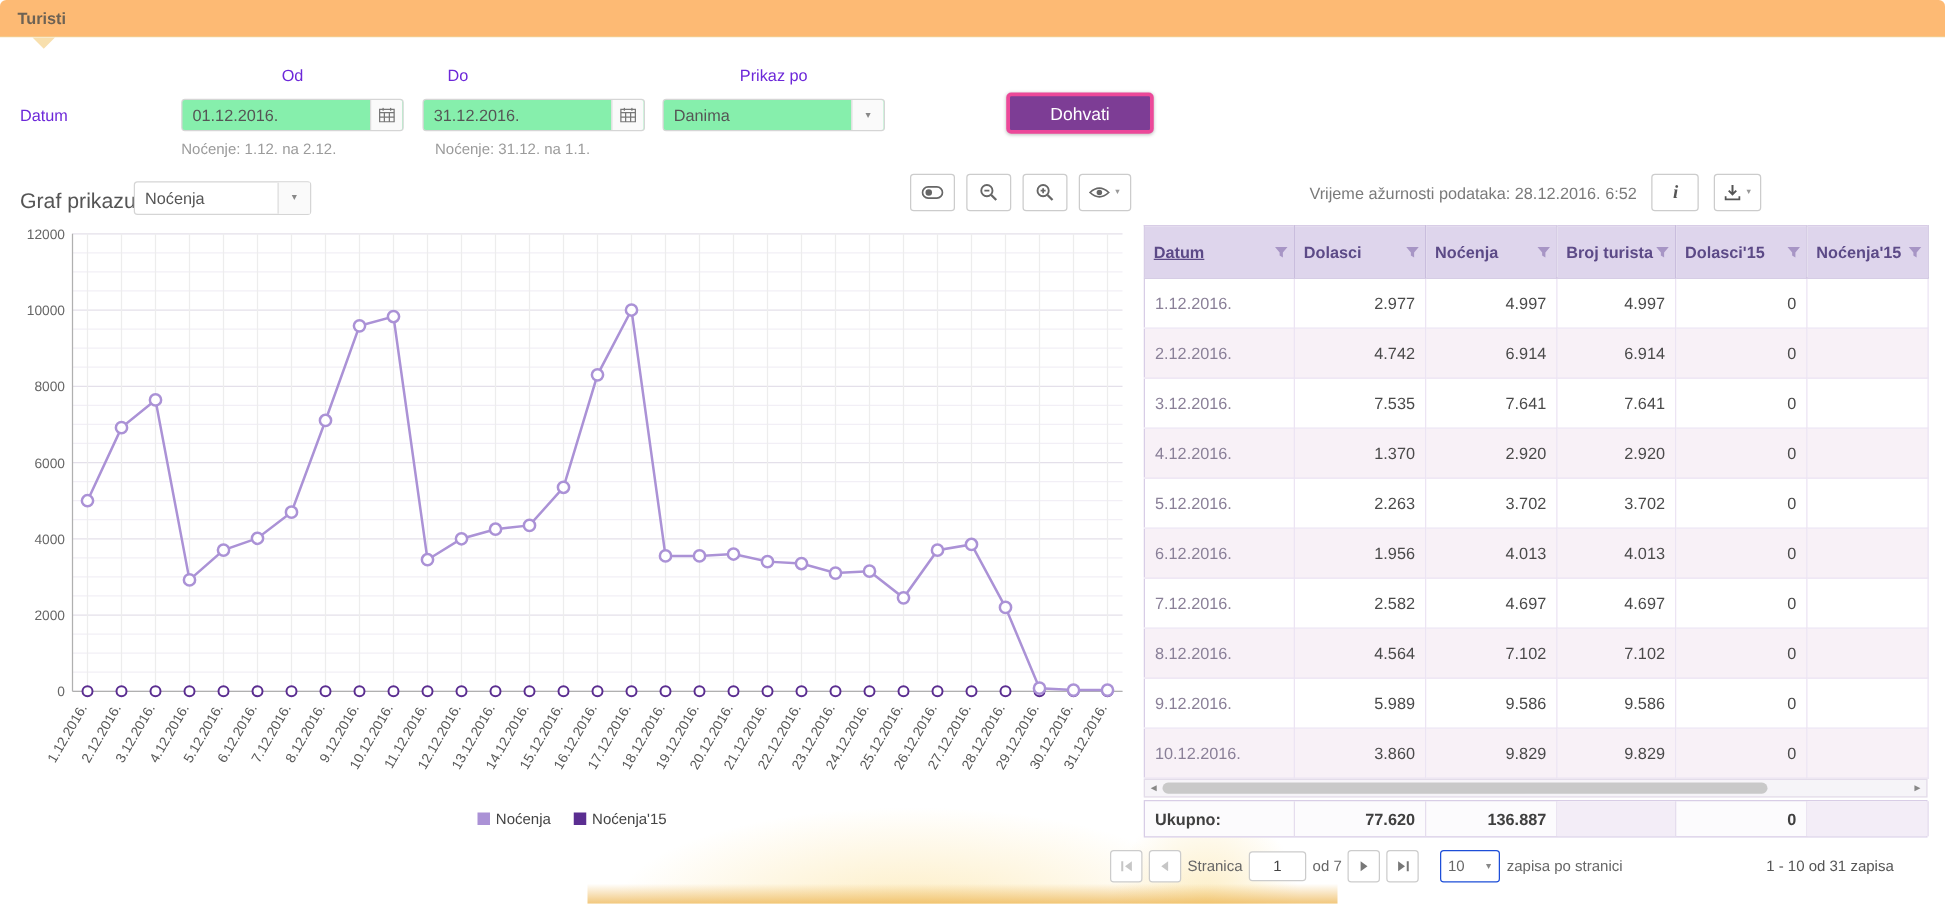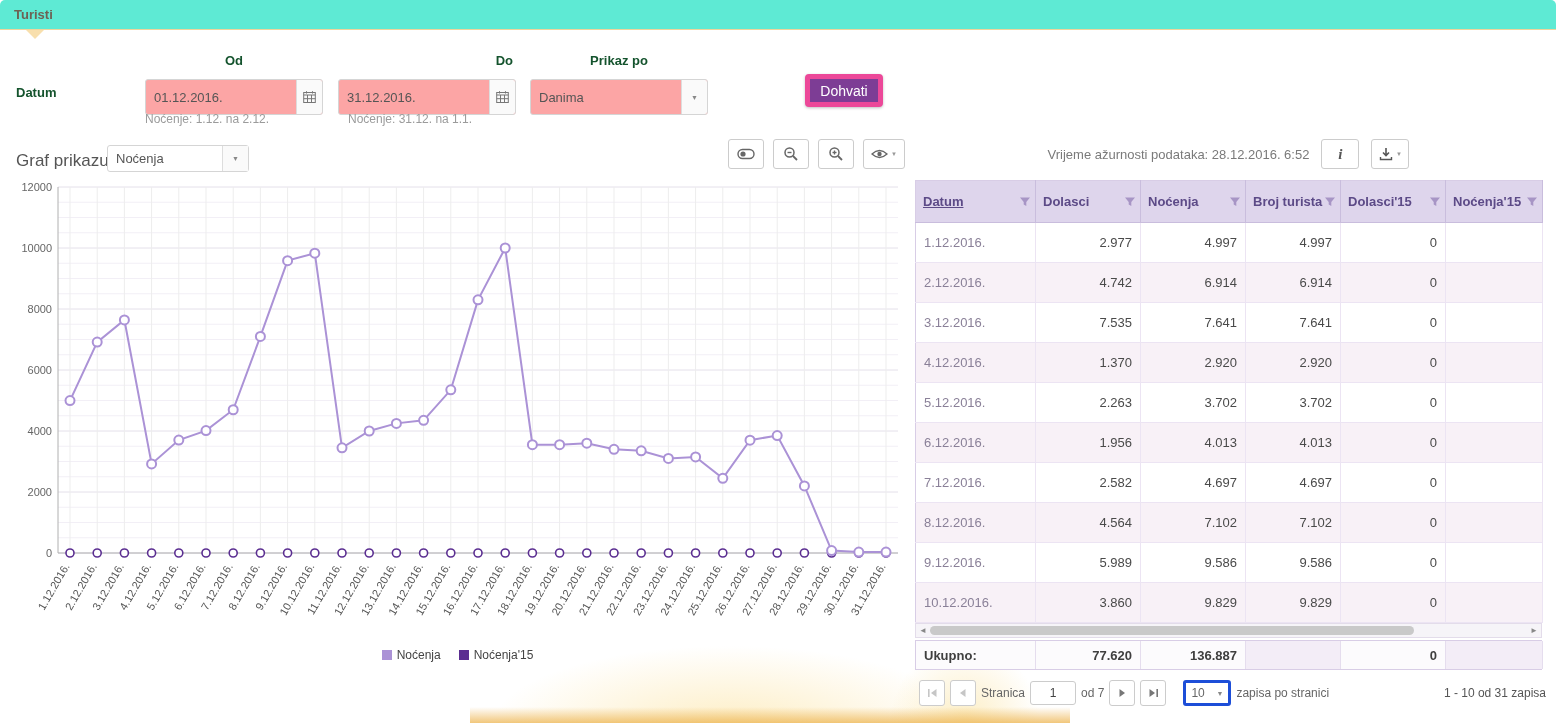--- a/index.html
+++ b/index.html
@@ -6,40 +6,40 @@
   html,body{width:1556px;height:723px}
   body{font-family:"Liberation Sans","DejaVu Sans",sans-serif;background:#fff;position:relative;overflow:hidden}
 
   
   .blob{position:absolute;pointer-events:none}
   .blob1{left:490px;top:645px;width:480px;height:160px;background:radial-gradient(ellipse at center,rgba(251,221,140,.5),rgba(251,221,140,0) 70%)}
   .blob2{left:870px;top:655px;width:190px;height:130px;background:radial-gradient(circle at center,rgba(250,224,150,.55),rgba(250,224,150,0) 65%)}
   .bottom-strip{position:absolute;left:470px;bottom:0;width:600px;height:16px;background:linear-gradient(to top,rgba(238,185,90,.8),rgba(238,185,90,0));pointer-events:none}
 
   
-  .topbar{position:absolute;left:0;top:0;width:1556px;height:30px;background:#5eead4;border-bottom:1px solid #efd49c;border-radius:5px 5px 0 0;display:flex;align-items:center;padding-left:14px}
+  .topbar{position:absolute;left:0;top:0;width:1556px;height:30px;background:#fdba74;border-bottom:1px solid #efd49c;border-radius:5px 5px 0 0;display:flex;align-items:center;padding-left:14px}
   .topbar-label{font-size:13px;font-weight:bold;color:#6d6254}
   .tab-arrow{position:absolute;left:26px;top:30px;width:0;height:0;border-left:9px solid transparent;border-right:9px solid transparent;border-top:9px solid #f8dfad}
 
   
-  .flabel{position:absolute;font-size:13px;font-weight:bold;color:#14532d}
+  .flabel{position:absolute;font-size:13px;font-weight:normal;color:#6d28d9}
   .lbl-od{left:145px;top:53px;width:178px;text-align:center}
-  .lbl-do{left:335px;top:53px;width:178px;text-align:right}
+  .lbl-do{left:358px;top:53px;width:178px;text-align:left}
   .lbl-prikaz{left:530px;top:53px;width:178px;text-align:center}
   .lbl-datum{left:16px;top:85px}
-  .input-box{position:absolute;height:36px;background:#fca5a5;border:1px solid #d5d5d5;border-radius:3px;display:flex;align-items:center;overflow:hidden}
+  .input-box{position:absolute;height:26px;background:#86efac;border:1px solid #d5d5d5;border-radius:3px;display:flex;align-items:center;overflow:hidden}
   .in-od{left:145px;top:79px;width:178px}
   .in-do{left:338px;top:79px;width:178px}
   .in-prikaz{left:530px;top:79px;width:178px}
   .input-text{flex:1;padding:0 8px;font-size:13px;color:#555;white-space:nowrap}
   .side-btn{width:26px;height:100%;border-left:1px solid #ddd;display:flex;align-items:center;justify-content:center;background:#fafafa}
   .caret{font-size:7px;color:#888}
   .hint{position:absolute;font-size:12px;color:#9b9b9b;top:112px;white-space:nowrap}
   .hint-od{left:145px}.hint-do{left:348px}
-  .fetch-btn{position:absolute;left:805px;top:74px;width:78px;height:33px;background:#7d3d95;border:5px solid #ec4899;border-radius:4px;color:#fff;font-size:14px;display:flex;align-items:center;justify-content:center;box-shadow:0 1px 3px rgba(0,0,0,.25);cursor:pointer}
+  .fetch-btn{position:absolute;left:805px;top:74px;width:118px;height:33px;background:#7d3d95;border:3px solid #ec4899;border-radius:4px;color:#fff;font-size:14px;display:flex;align-items:center;justify-content:center;box-shadow:0 1px 3px rgba(0,0,0,.25);cursor:pointer}
 
   
   .graf-label{position:absolute;left:16px;top:151px;font-size:17px;color:#555}
   .graf-select{left:107px;top:145px;width:142px;position:absolute;height:27px;background:#fff;border:1px solid #d5d5d5;border-radius:3px;display:flex;align-items:center}
   .chart-buttons{position:absolute;left:728px;top:139px;display:flex;gap:9px}
   .cbtn{height:30px;width:36px;background:#fff;border:1px solid #ccc;border-radius:3px;display:flex;align-items:center;justify-content:center;gap:3px;color:#666;cursor:pointer}
   .cbtn.wide{width:42px}
   .mini-caret{font-size:6px;color:#999}
   #chart-box{position:absolute;left:10px;top:178px;width:895px;height:470px}
   .ytick{font-size:11px;fill:#666}
@@ -66,25 +66,25 @@
   .hscroll{position:absolute;left:915px;top:623px;width:627px;height:15px;display:flex;align-items:center;background:#f6f4f8;border:1px solid #e3dcea}
   .sb-arrow{width:14px;text-align:center;font-size:8px;color:#888;line-height:13px;cursor:pointer}
   .sb-track{flex:1;height:11px;position:relative}
   .sb-thumb{position:absolute;left:0;top:1px;height:9px;width:81%;background:#c9c9c9;border-radius:5px;cursor:pointer}
 
   .totals{position:absolute;left:915px;top:640px;width:627px;height:30px;display:grid;grid-template-columns:120px 105px 105px 95px 105px 97px;border:1px solid #d8cde6;background:#fcfbfd;font-size:13px;font-weight:bold;color:#3f3f3f}
   .tot-cell{display:flex;align-items:center;border-right:1px solid #e5ddee;padding:0 8px}
   .tot-cell.shaded{background:#f3edf7}
   .t-num{justify-content:flex-end}
 
-  .pager{position:absolute;left:919px;top:678px;width:627px;height:30px;display:flex;align-items:center;gap:5px;font-size:12px;color:#666}
+  .pager{position:absolute;left:888px;top:678px;width:627px;height:30px;display:flex;align-items:center;gap:5px;font-size:12px;color:#666}
   .pg-btn{width:26px;height:26px;border:1px solid #ccc;border-radius:3px;background:#fff;display:flex;align-items:center;justify-content:center;color:#777;cursor:pointer}
   .pg-btn.disabled{color:#c6c6c6}
   .pg-input{width:46px;height:24px;border:1px solid #ccc;border-radius:3px;text-align:center;font-size:12px;color:#444;font-family:inherit}
-  .pg-size{width:48px;height:26px;border:3px solid #1d4ed8;border-radius:3px;display:flex;align-items:center;justify-content:space-between;padding:0 5px;background:#fff;margin-left:12px;cursor:pointer}
+  .pg-size{width:48px;height:26px;border:1px solid #1d4ed8;border-radius:3px;display:flex;align-items:center;justify-content:space-between;padding:0 5px;background:#fff;margin-left:12px;cursor:pointer}
   .pg-text{white-space:nowrap}
   .pg-range{margin-left:auto;color:#555}
 </style>
 </head>
 <body>
 
 <div class="blob blob1"></div>
 <div class="blob blob2"></div>
 <div class="bottom-strip"></div>
 

